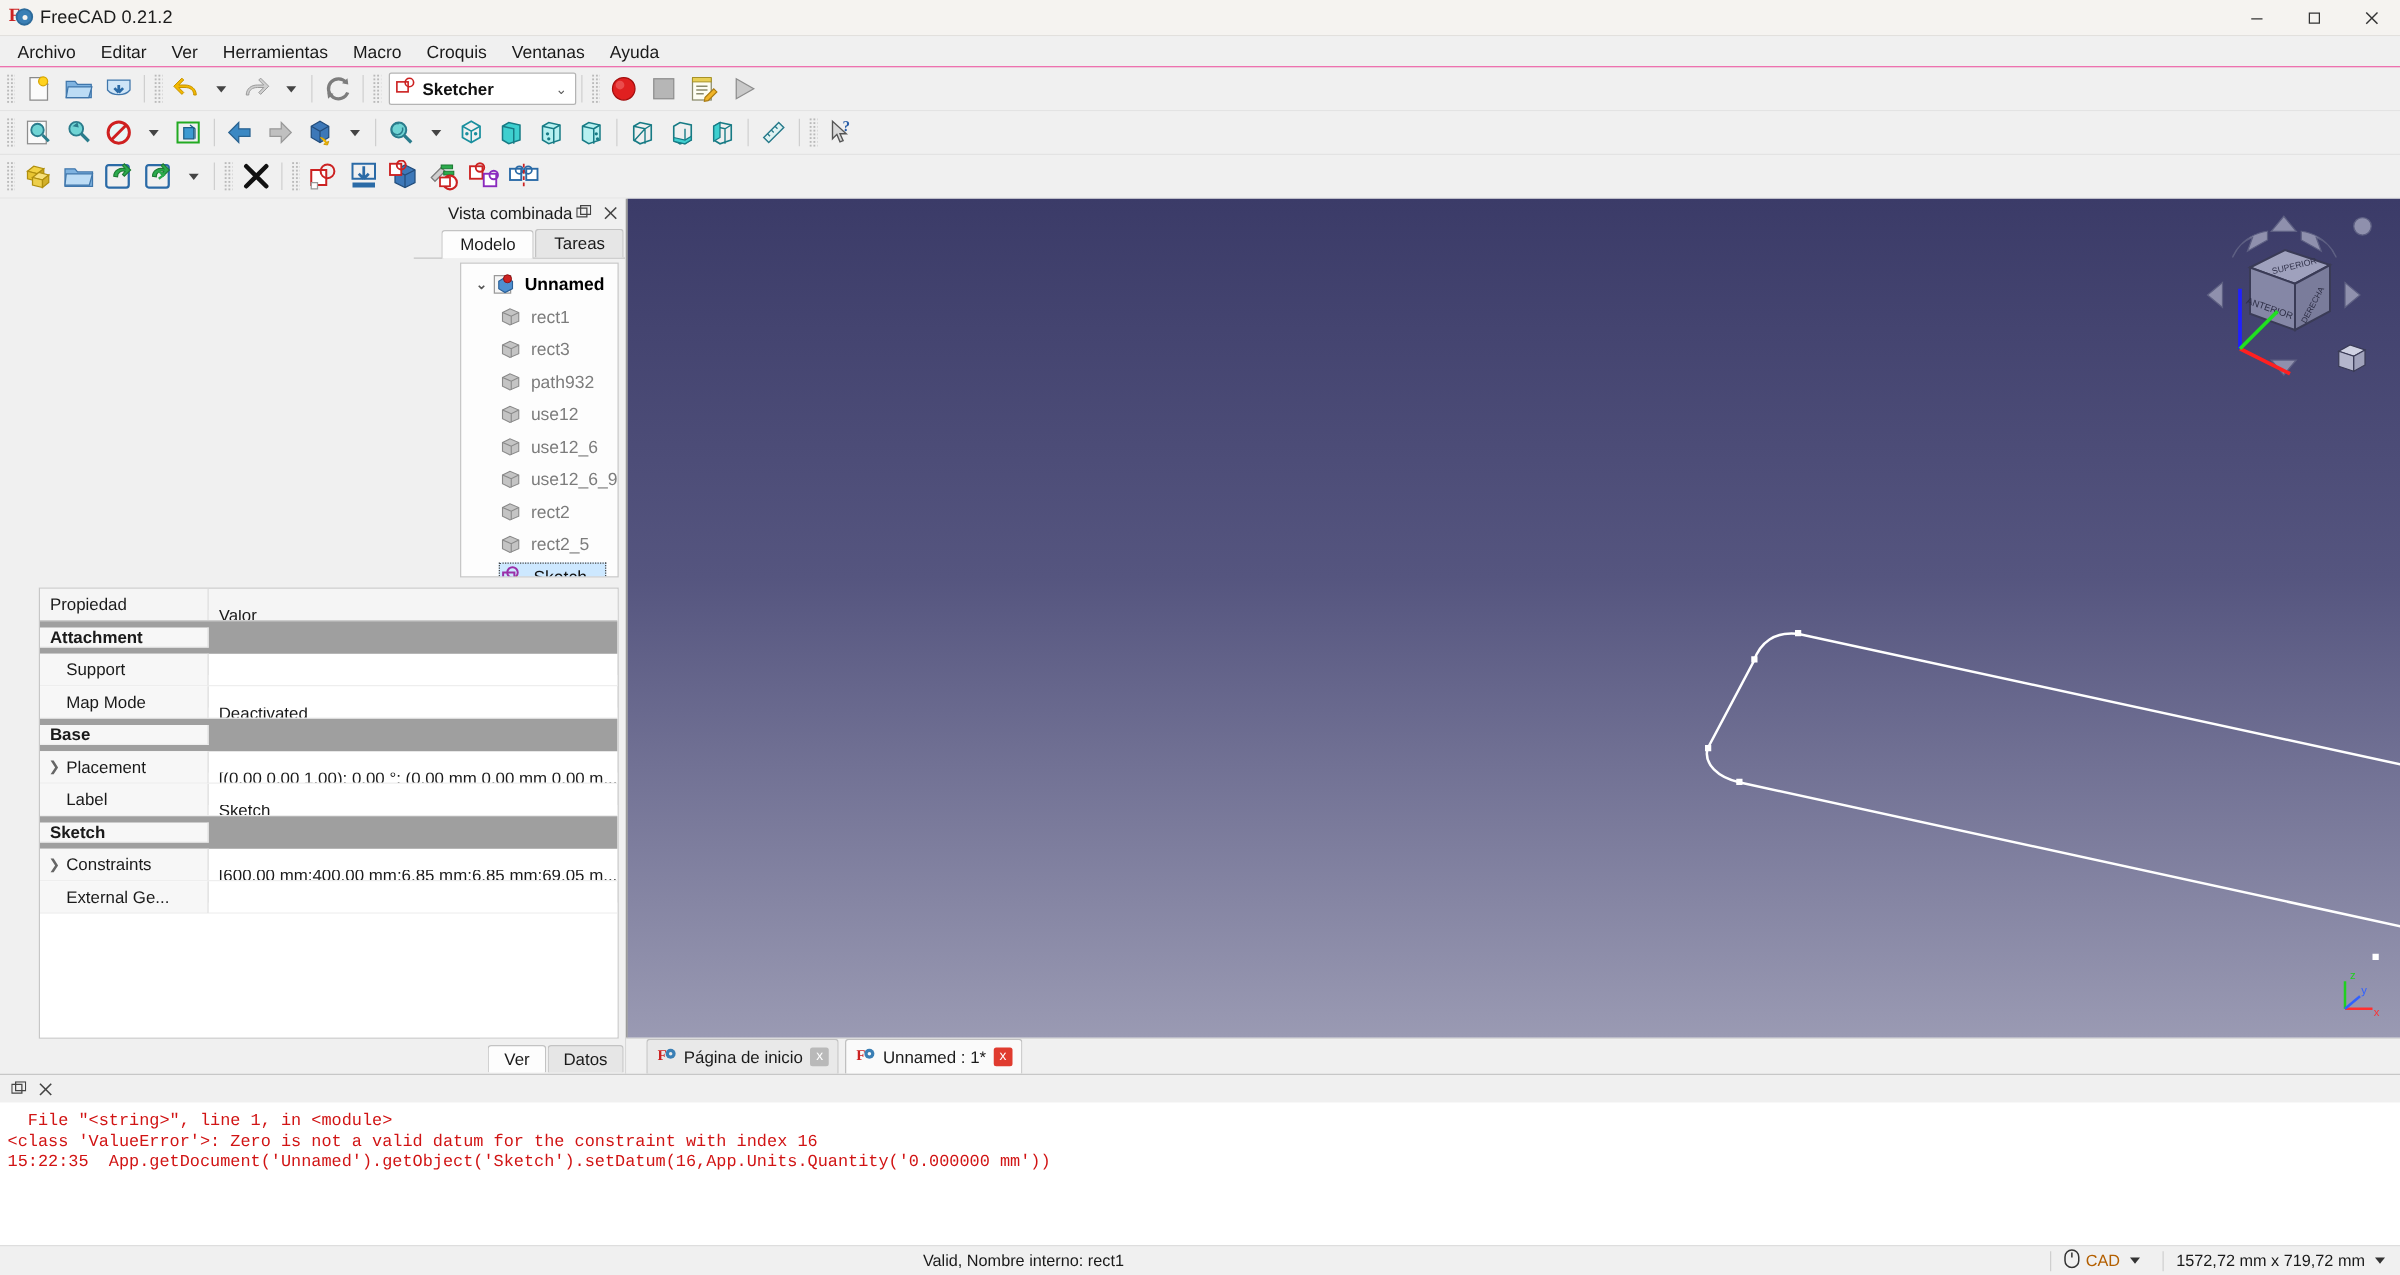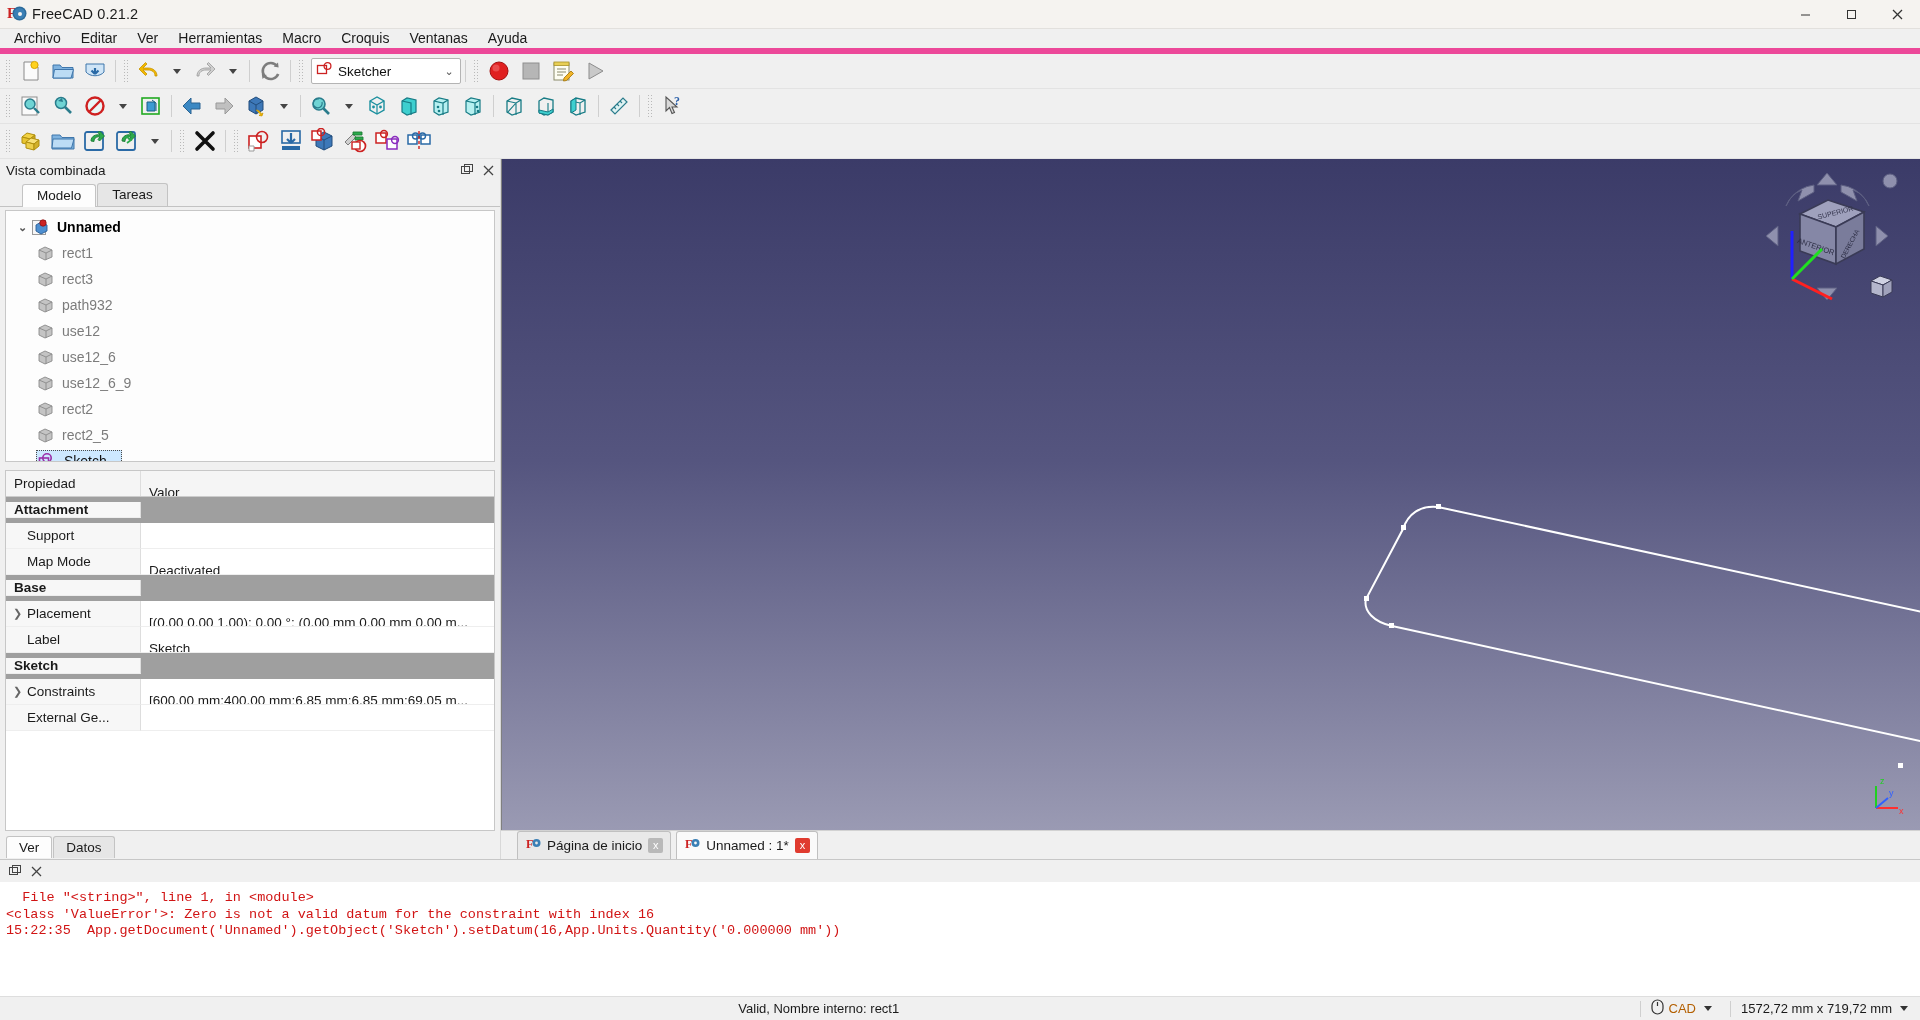--- a/index.html
+++ b/index.html
@@ -56,21 +56,21 @@
     color: #333; font-size: 14px;
   }
   .winbtn svg { display:block; }
 
   
   .menubar {
     height: 25px; flex: 0 0 25px;
     display: flex; align-items: center;
     background: #f0f0f0;
     padding-left: 4px;
-    border-bottom: 6px solid #ec4899;
+    border-bottom: 1px solid #ec4899;
   }
   .menubar .mi {
     padding: 3px 10px; font-size: 14px; color: #1a1a1a;
     line-height: 17px; border-radius: 2px;
   }
 
   
   .toolrow {
     display: flex; align-items: center;
     background: #f0f0f0;
@@ -100,38 +100,39 @@
     width: 0; height: 0; border-left: 4px solid transparent;
     border-right: 4px solid transparent; border-top: 5px solid #444;
   }
   
   .wb-combo {
     height: 26px; width: 150px; background: #fff;
     border: 1px solid #b4b4b4; border-radius: 2px;
     display: flex; align-items: center; padding: 0 4px;
     font-size: 13.5px; color: #111; margin-left: 3px;
   }
-  .wb-combo .wb-label { flex: 1 1 auto; margin-left: 5px; }
+  .wb-combo .wb-label { flex: 1 1 auto; margin-left: 5px; font-weight: bold; }
   .wb-combo .chev {
     width: 14px; text-align: center; color: #555; font-size: 11px;
   }
 
   
   .body {
     flex: 1 1 auto; display: flex; min-height: 0;
     background: #f0f0f0;
   }
 
   
   .leftdock {
     width: 501px; flex: 0 0 501px;
     display: flex; flex-direction: column;
     background: #f0f0f0;
     border-right: 1px solid #d8d8d8;
     min-height: 0;
+    align-items: flex-end;
   }
   .dock-header {
     height: 22px; flex: 0 0 22px;
     display: flex; align-items: center;
     font-size: 13.5px; color: #1a1a1a;
     padding-left: 6px; background: #f0f0f0;
   }
   .dock-header .dh-title { flex: 1 1 auto; }
   .dock-header .dh-btn {
     width: 18px; height: 18px; display: flex; align-items: center; justify-content: center;

